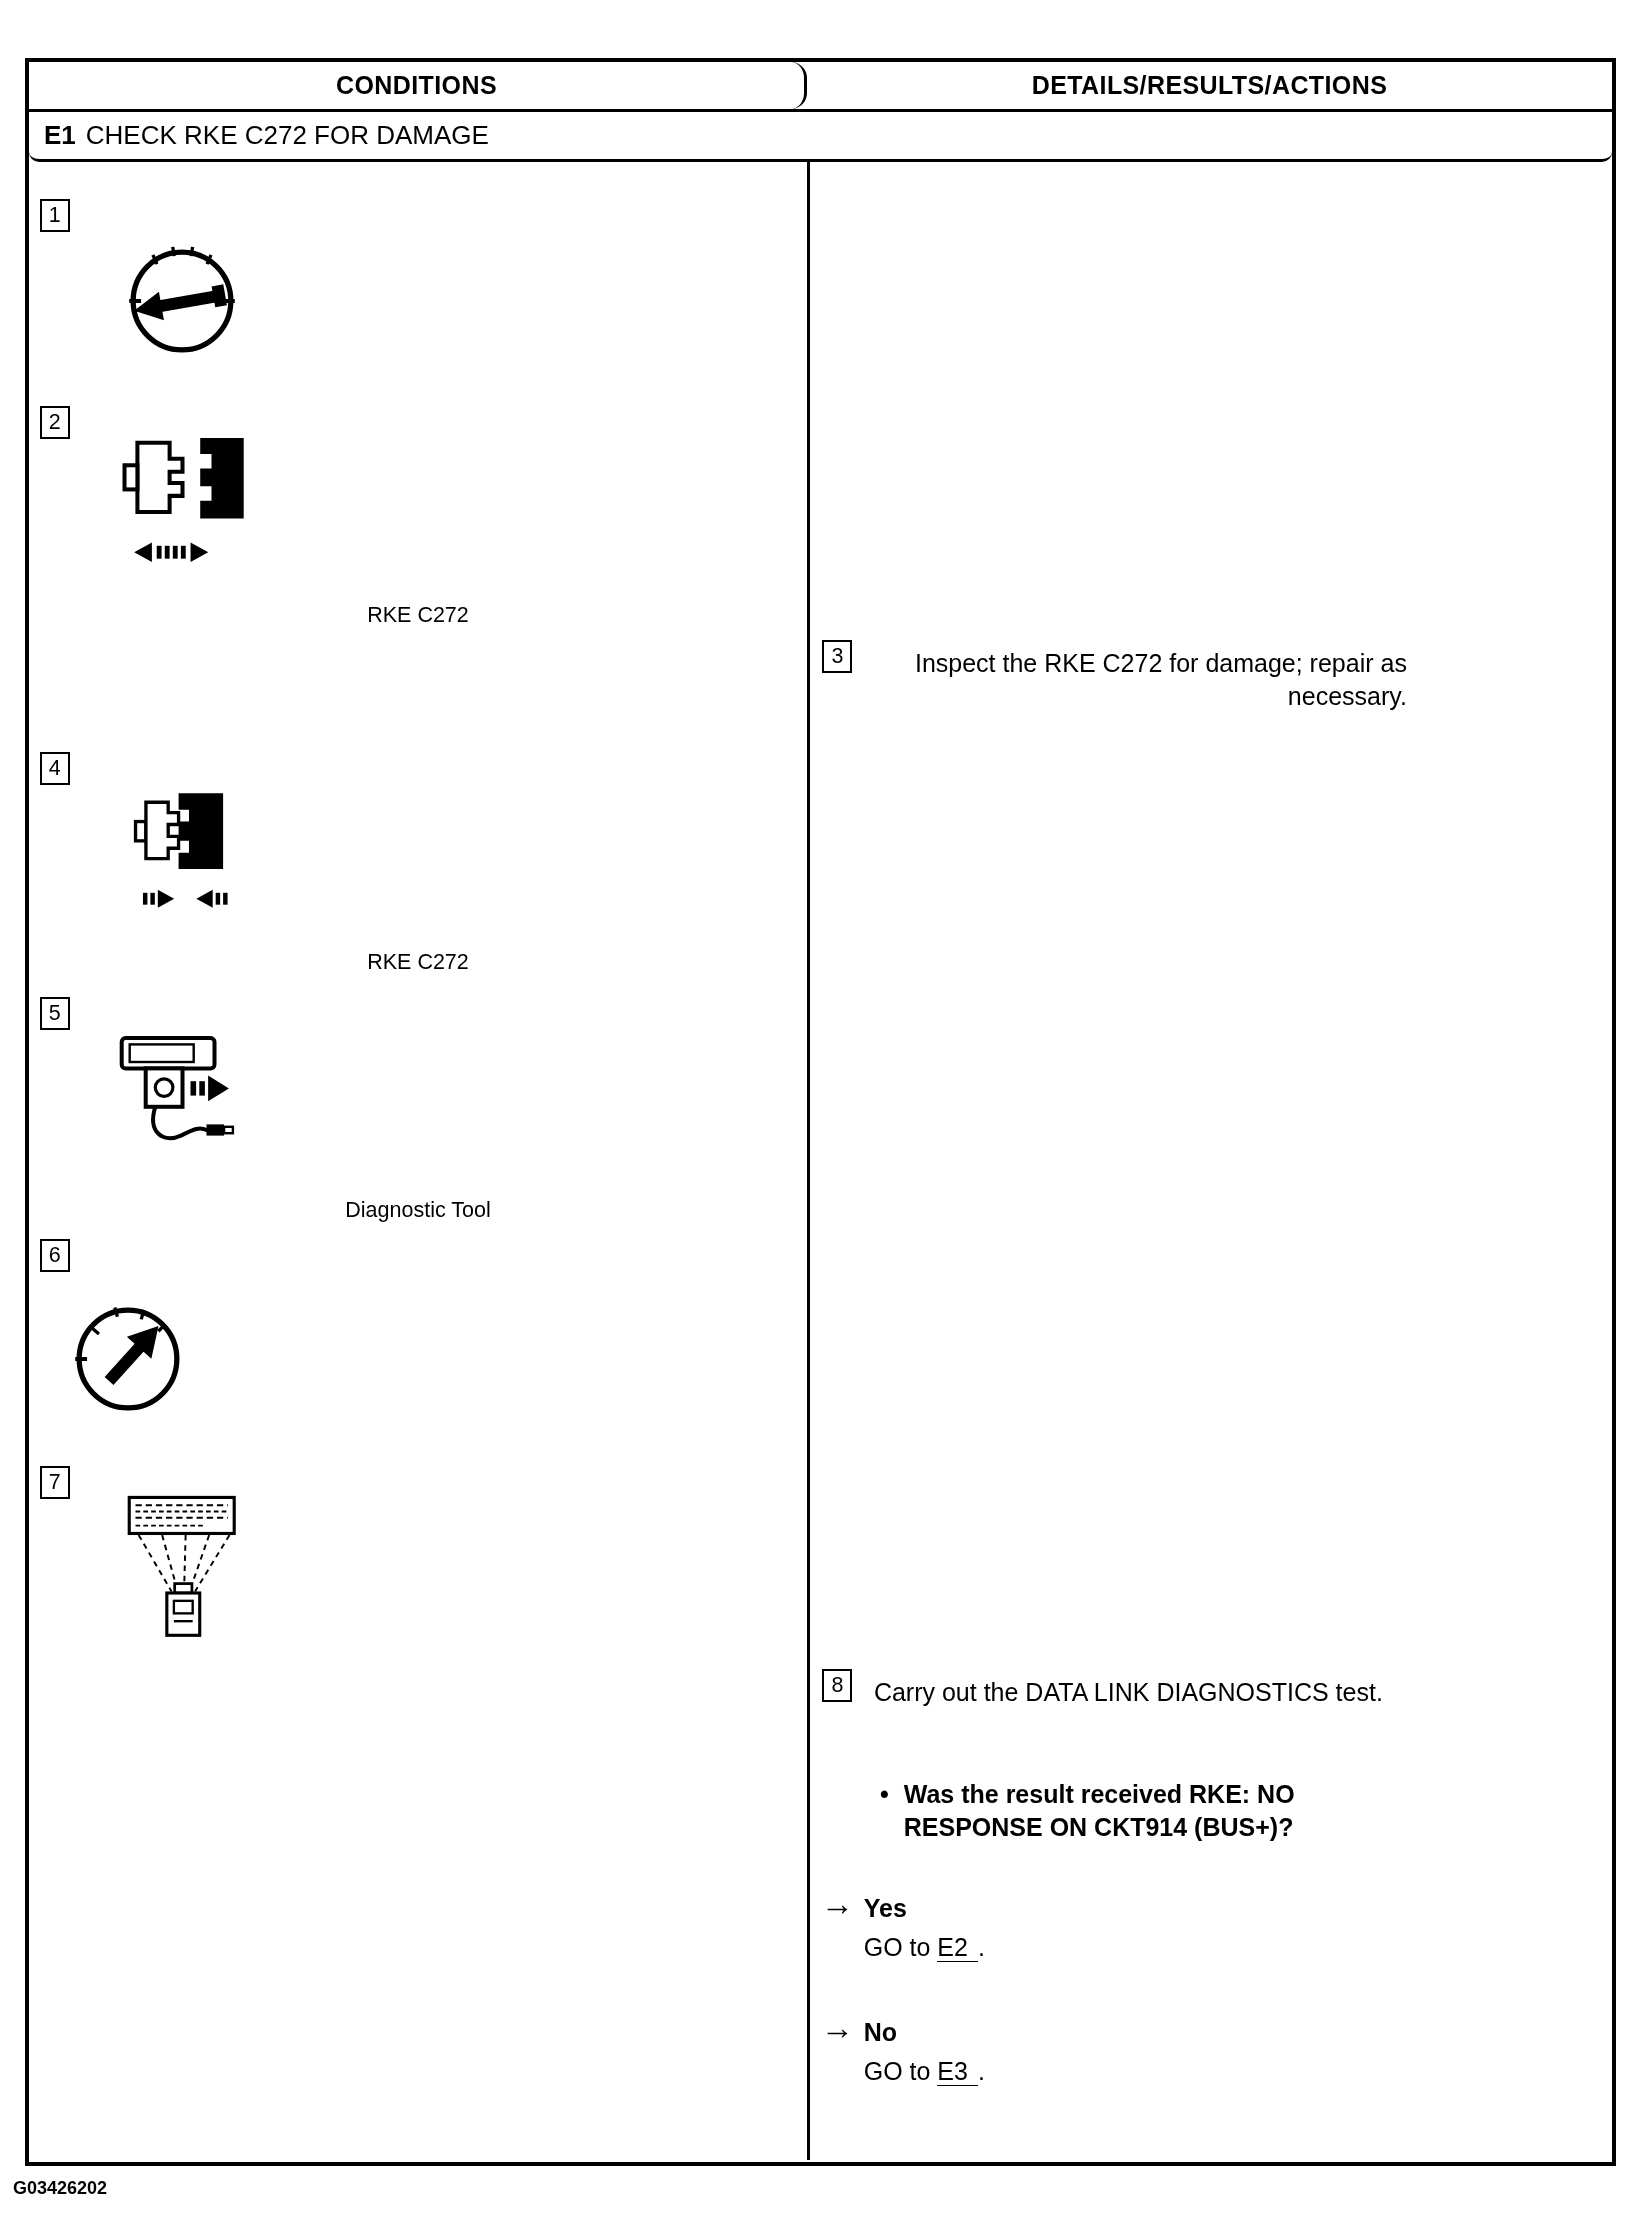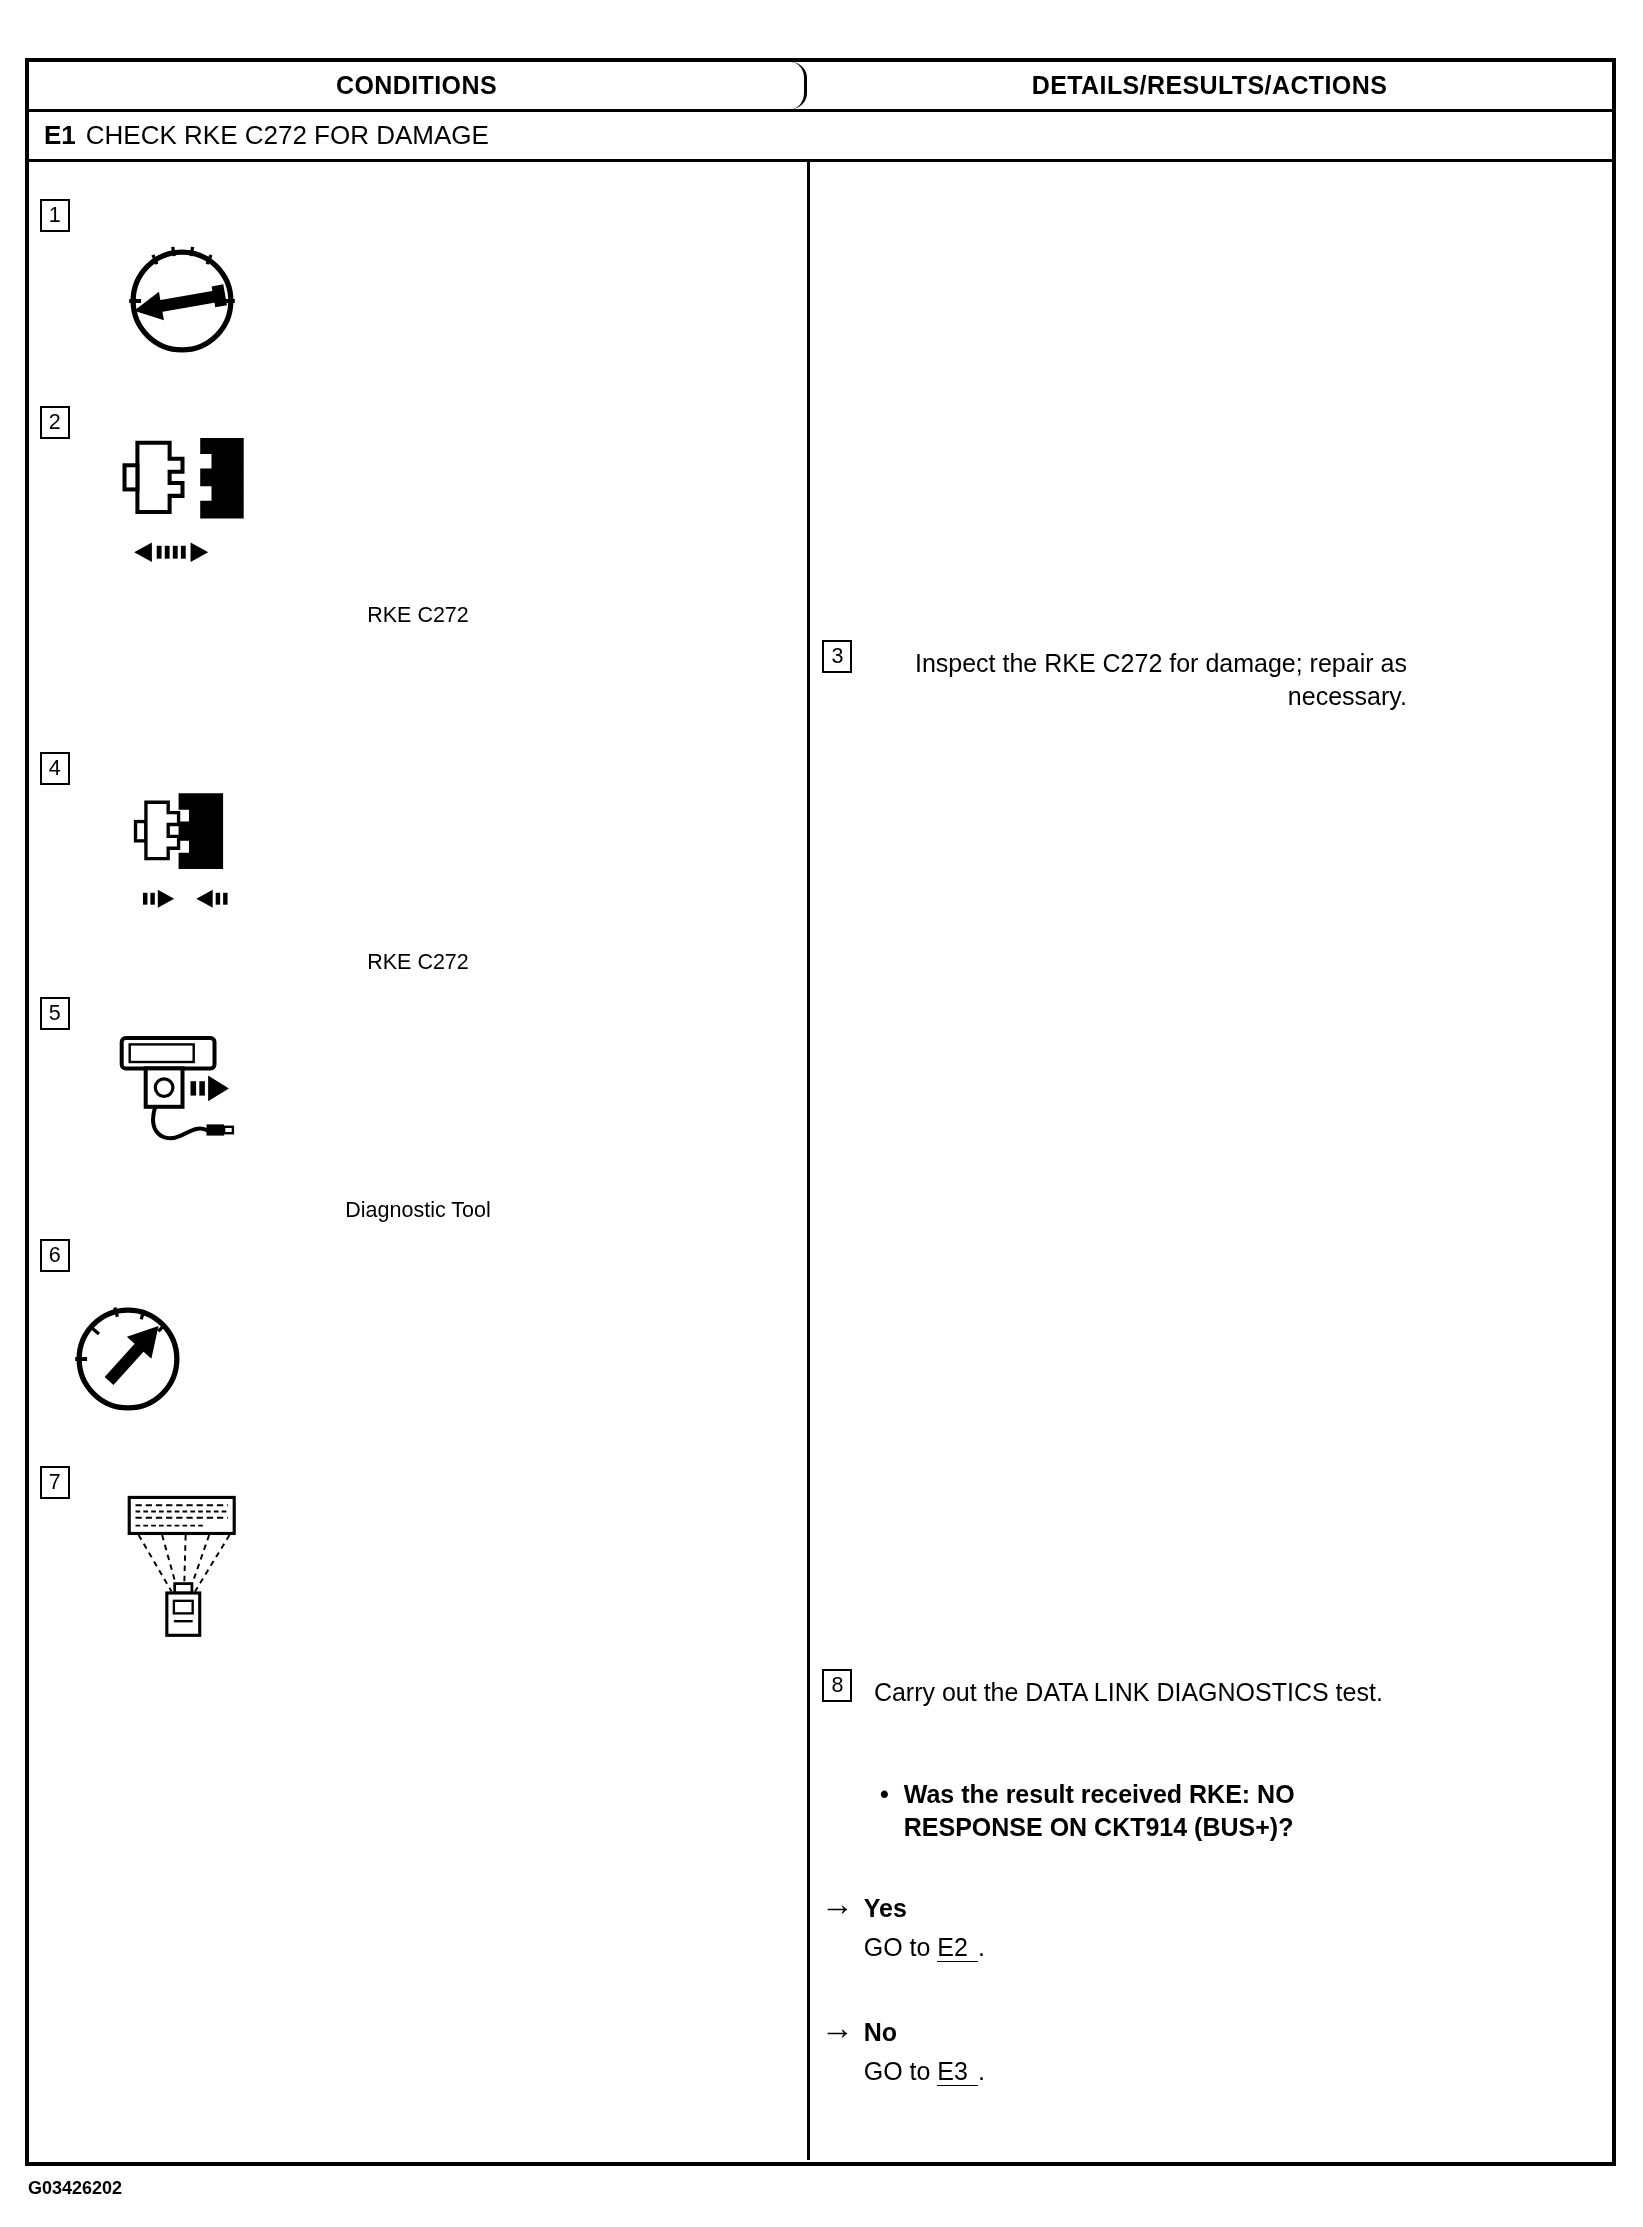--- a/index.html
+++ b/index.html
@@ -14,21 +14,21 @@
   }
   .thead { display:flex; height:50px; border-bottom:3.3px solid #000; }
   .th {
     font-weight:bold; font-size:25px; letter-spacing:0.4px;
     display:flex; align-items:center; justify-content:center;
   }
   .th.left  { width:778px; border-right:3.3px solid #000;border-radius:16px; }
   .th.right { flex:1; }
   .section-row {
     height:50px; border-bottom:3.3px solid #000;
-    display:flex; align-items:center; padding-left:15px; font-size:26px;
+    display:flex; align-items:center; padding-left:15px; font-size:26px;border-radius:10px;
   }
   .sec-id { font-weight:bold; margin-right:10px; }
   .tbody { position:relative; height:1998px; }
   .col-divider {
     position:absolute; left:778px; top:0; width:3.3px; height:100%; background:#000;
   }
   .col-left  { position:absolute; left:0; top:0; width:778px; height:100%; }
   .col-right { position:absolute; left:781px; top:0; width:801px; height:100%; }
 
   .numbox {
@@ -55,21 +55,21 @@
   .result { position:absolute; left:10.7px; display:flex; align-items:flex-start; }
   .res-arrow { font-size:33px; line-height:1; margin-top:-6.6px; }
   .res-body { margin-left:10px; }
   .res-answer { font-size:25px; font-weight:bold; }
   .res-action { font-size:25px; margin-top:10px; }
   .ref {
     text-decoration:none; color:#000;
     border-bottom:1.7px solid #000; padding-right:10px; cursor:pointer;
   }
   .figure-id {
-    position:absolute; left:28px; top:2178px;
+    position:absolute; left:13px; top:2178px;
     font-size:18px; font-weight:bold;
   }
 </style>
 </head>
 <body>
 
 <div class="doc-table">
 
   <div class="thead">
     <div class="th left">CONDITIONS</div>

